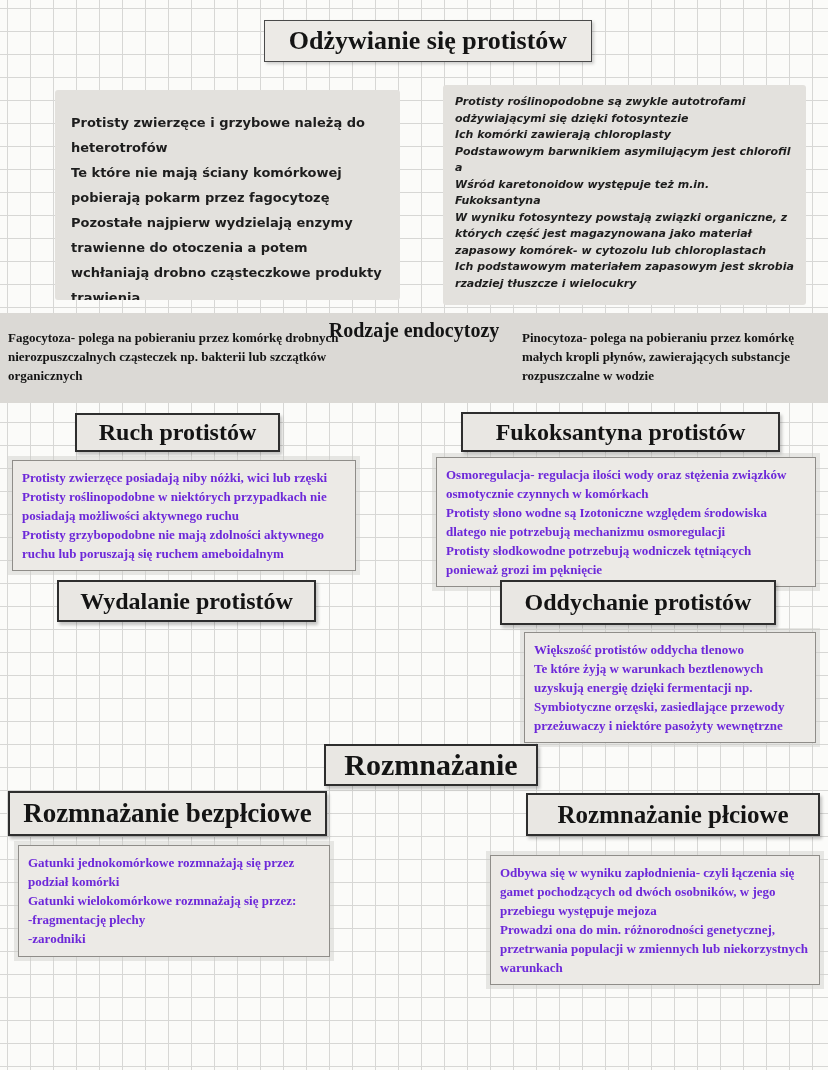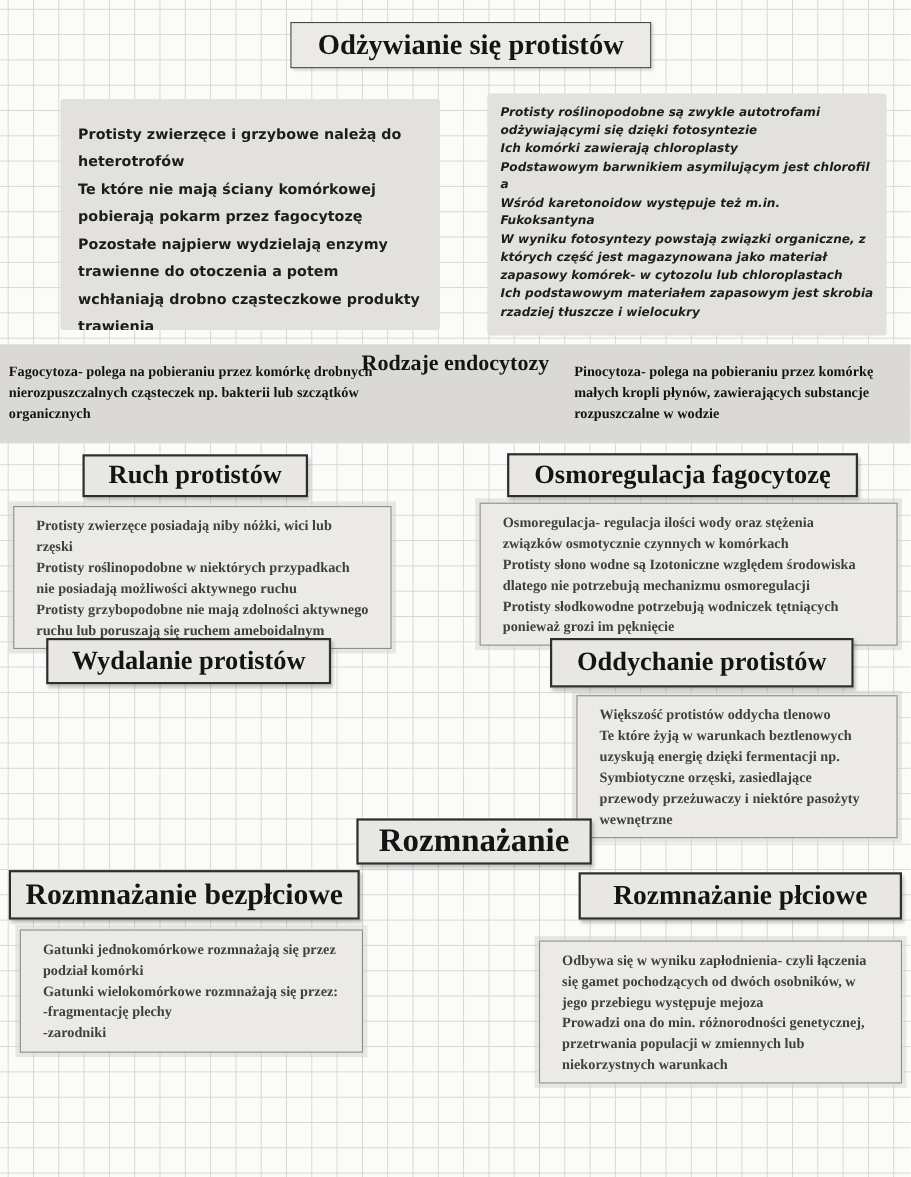--- a/index.html
+++ b/index.html
@@ -70,36 +70,36 @@
     position: absolute;
     background: #e9e7e3;
     border: 2px solid #2e2e2e;
     box-shadow: 2px 3px 3px rgba(0,0,0,0.22);
     display: flex; align-items: center; justify-content: center;
     font-weight: bold;
     box-sizing: border-box;
   }
   .hdr-movement       { left: 75px;  top: 413px; width: 205px; height: 39px; font-size: 24px; }
   .hdr-osmoregulation { left: 461px; top: 412px; width: 319px; height: 40px; font-size: 24px; }
-  .hdr-excretion      { left: 42px;  top: 580px; width: 259px; height: 42px; font-size: 24px; }
+  .hdr-excretion      { left: 57px;  top: 580px; width: 259px; height: 42px; font-size: 24px; }
   .hdr-respiration    { left: 500px; top: 580px; width: 276px; height: 45px; font-size: 24px; }
   .hdr-reproduction   { left: 324px; top: 744px; width: 214px; height: 42px; font-size: 30px; }
   .hdr-asexual        { left: 8px;   top: 791px; width: 319px; height: 45px; font-size: 27px; }
   .hdr-sexual         { left: 526px; top: 793px; width: 294px; height: 43px; font-size: 25px; }
 
   .body-box {
     position: absolute;
     background: #eceae6;
     border: 1px solid #8f8d89;
     box-shadow: 0 0 0 4px rgba(205,203,199,0.45);
-    padding: 7px 20px;
+    padding: 7px 9px;
     box-sizing: border-box;
     white-space: pre-line;
     font-size: 13px; font-weight: bold; line-height: 19px;
-    color: #404040;
+    color: #6d28d9;
   }
   .body-movement       { left: 12px;  top: 460px; width: 344px; min-height: 110px; }
   .body-osmoregulation { left: 436px; top: 457px; width: 380px; min-height: 116px; }
   .body-excretion      { left: 48px;  top: 632px; width: 273px; min-height: 96px; }
   .body-respiration    { left: 524px; top: 632px; width: 292px; min-height: 96px; }
   .body-asexual        { left: 18px;  top: 845px; width: 312px; min-height: 112px; }
   .body-sexual         { left: 490px; top: 855px; width: 330px; min-height: 122px; }
 </style>
 </head>
 <body>
@@ -118,21 +118,21 @@
 W wyniku fotosyntezy powstają związki organiczne, z których część jest magazynowana jako materiał zapasowy komórek- w cytozolu lub chloroplastach
 Ich podstawowym materiałem zapasowym jest skrobia rzadziej tłuszcze i wielocukry</div>
 
   <div class="endo-band">
     <div class="endo-title">Rodzaje endocytozy</div>
     <div class="endo-text left">Fagocytoza- polega na pobieraniu przez komórkę drobnych nierozpuszczalnych cząsteczek np. bakterii lub szczątków organicznych</div>
     <div class="endo-text right">Pinocytoza- polega na pobieraniu przez komórkę małych kropli płynów, zawierających substancje rozpuszczalne w wodzie</div>
   </div>
 
   <div class="header-box hdr-movement">Ruch protistów</div>
-  <div class="header-box hdr-osmoregulation">Osmoregulacja fagocytozę</div>
+  <div class="header-box hdr-osmoregulation">Fukoksantyna protistów</div>
 
   <div class="body-box body-movement">Protisty zwierzęce posiadają niby nóżki, wici lub rzęski
 Protisty roślinopodobne w niektórych przypadkach nie posiadają możliwości aktywnego ruchu
 Protisty grzybopodobne nie mają zdolności aktywnego ruchu lub poruszają się ruchem ameboidalnym</div>
   <div class="body-box body-osmoregulation">Osmoregulacja- regulacja ilości wody oraz stężenia związków osmotycznie czynnych w komórkach
 Protisty słono wodne są Izotoniczne względem środowiska dlatego nie potrzebują mechanizmu osmoregulacji
 Protisty słodkowodne potrzebują wodniczek tętniących ponieważ grozi im pęknięcie</div>
 
   <div class="header-box hdr-excretion">Wydalanie protistów</div>
   <div class="header-box hdr-respiration">Oddychanie protistów</div>

